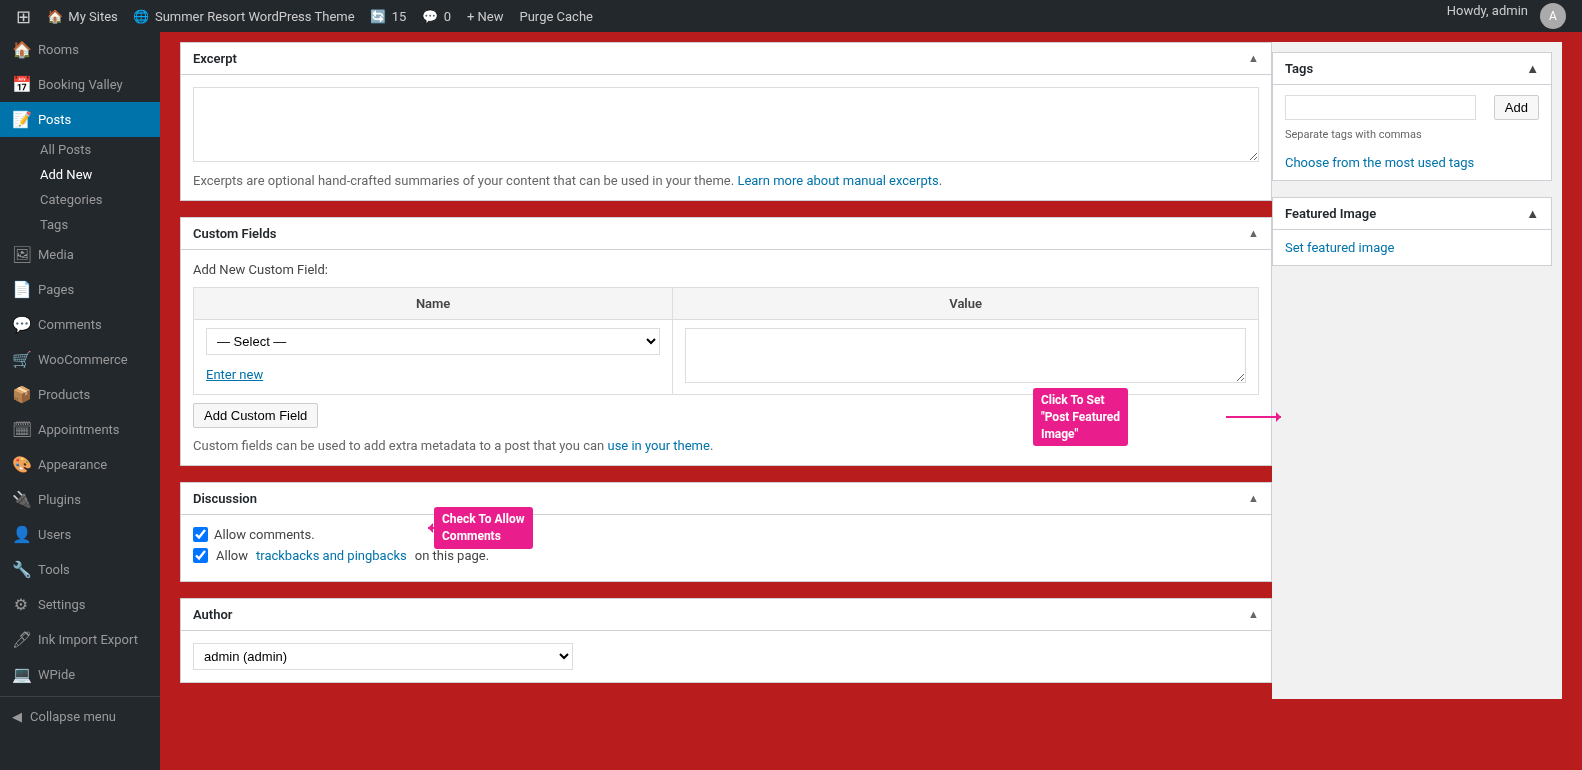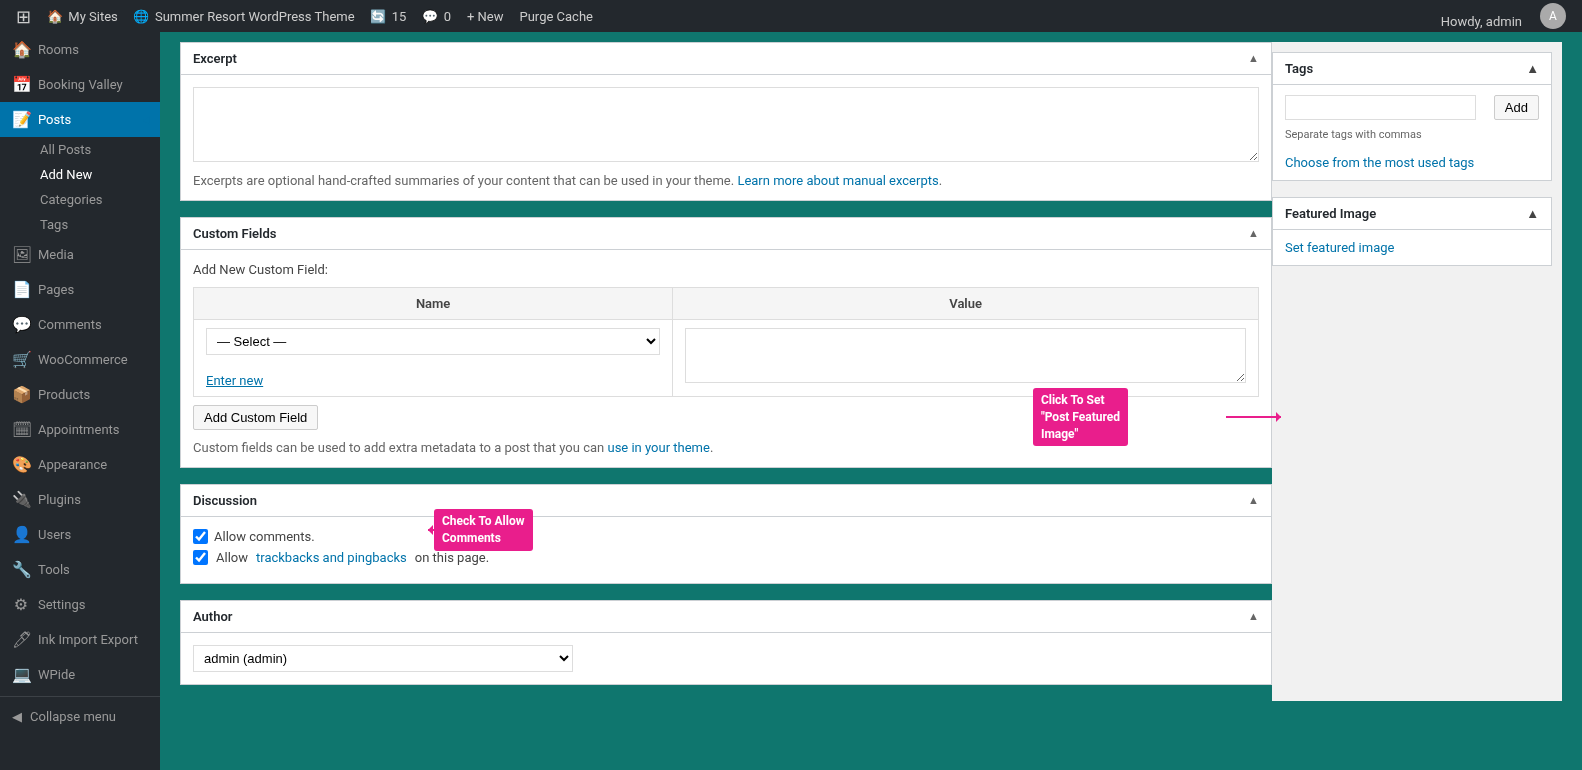--- a/index.html
+++ b/index.html
@@ -20,21 +20,21 @@
     #wpadminbar .ab-item {
       color: #ccc;
       font-size: 13px;
       padding: 0 8px;
       display: flex;
       align-items: center;
       gap: 5px;
       height: 32px;
     }
     #wpadminbar .wp-logo { font-size: 18px; color: #ccc; }
-    #wpadminbar .howdy { margin-left: auto; color: #ccc; font-size: 13px; padding: 0 8px; display: flex; align-items: flex-end; gap: 18px; }
+    #wpadminbar .howdy { margin-left: auto; color: #ccc; font-size: 13px; padding: 0 8px; display: flex; align-items: flex-start; gap: 12px; }
 
     
     #wpwrap { display: flex; padding-top: 32px; min-height: 100vh; }
 
     
     #adminmenu {
       width: 160px;
       background: #23282d;
       min-height: calc(100vh - 32px);
       flex-shrink: 0;
@@ -71,21 +71,21 @@
       color: #999;
       font-size: 13px;
       cursor: pointer;
       margin-top: auto;
     }
 
     
     #wpbody {
       flex: 1;
       padding: 10px 20px 20px 20px;
-      background: #0f766e;
+      background: #b91c1c;
       overflow-y: auto;
     }
 
     
     #side-sortables {
       width: 290px;
       flex-shrink: 0;
       padding: 10px 10px 10px 0;
       background: #f1f1f1;
     }
@@ -138,21 +138,21 @@
     }
     .cf-table td { border: 1px solid #ddd; padding: 8px 12px; vertical-align: top; }
     .cf-select-wrap { display: flex; gap: 0; border-radius: 8px; }
     .cf-select {
       flex: 1;
       border: 1px solid #ddd;
       padding: 4px 6px;
       font-size: 13px;
       background: #fff;
     }
-    .cf-enter-new { color: #0073aa; font-size: 13px; cursor: pointer; margin-top: 18px; display: inline-block; }
+    .cf-enter-new { color: #0073aa; font-size: 13px; cursor: pointer; margin-top: 12px; display: inline-block; }
     .cf-value-textarea {
       width: 100%;
       height: 55px;
       border: 1px solid #ddd;
       padding: 4px;
       font-size: 13px;
       resize: vertical;
     }
     .btn-add-cf {
       background: #f7f7f7;

